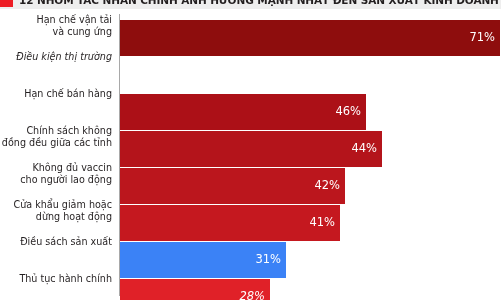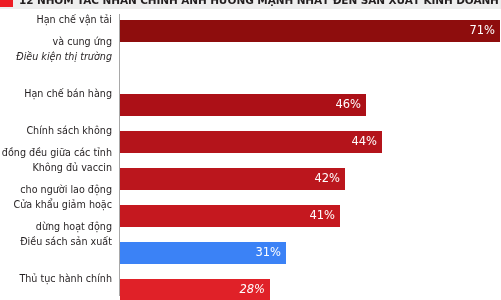--- a/index.html
+++ b/index.html
@@ -68,32 +68,32 @@
   }
   .row-label {
     position: absolute;
     left: 0;
     top: 0;
     width: 112px;
     height: 34px;
     display: flex;
     flex-direction: column;
     align-items: flex-end;
-    justify-content: space-between;
+    justify-content: flex-start;
     text-align: right;
     font-size: 9.6px;
     color: #231f20;
     line-height: 12.2px;
   }
   .row-label span { display: block; white-space: nowrap; }
   .bar {
     position: absolute;
     left: 120px;
     top: 6px;
-    height: 22px;
+    height: 36px;
   }
   .bar-value {
     position: absolute;
     right: 5px;
     top: 50%;
     transform: translateY(-50%);
     color: #ffffff;
     font-size: 11.5px;
     font-weight: normal;
     line-height: 1;

